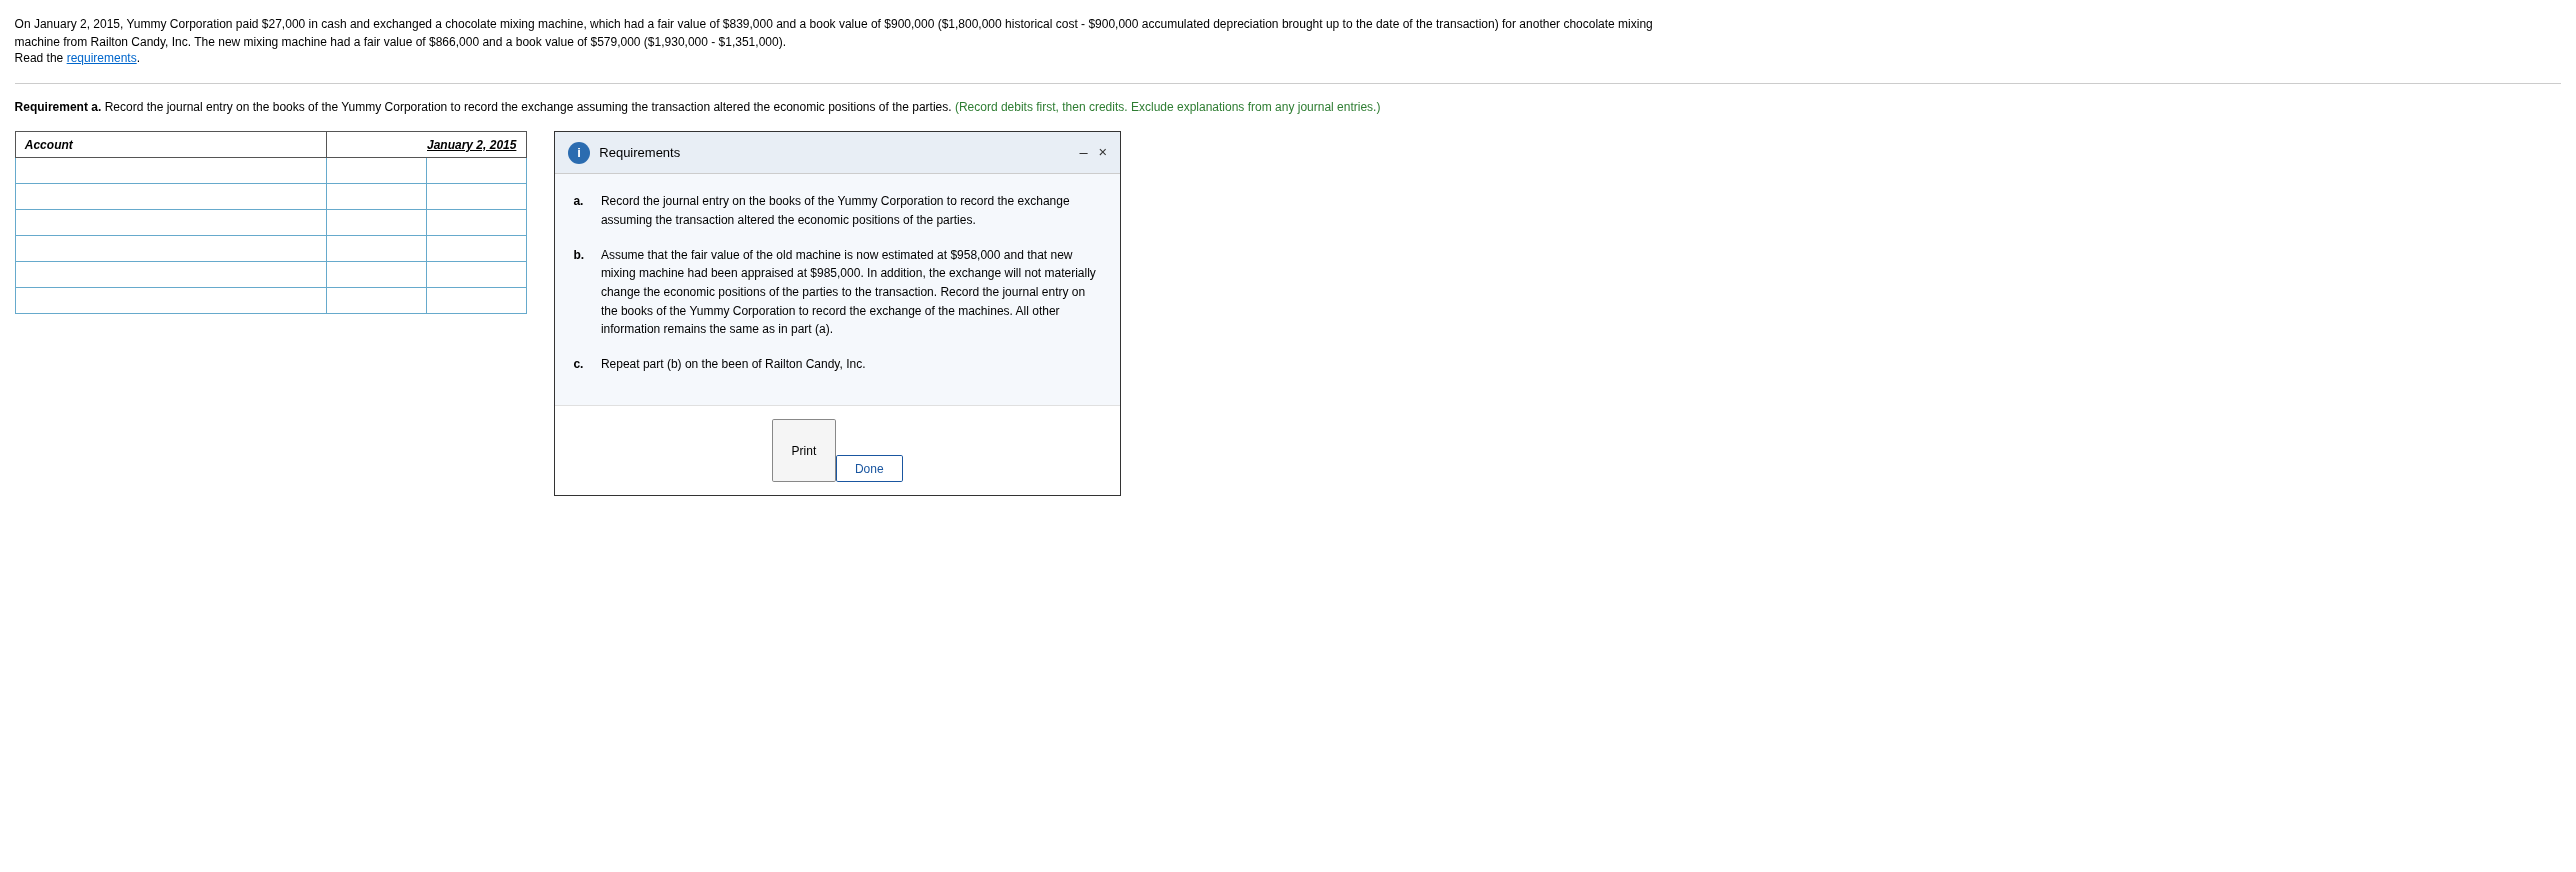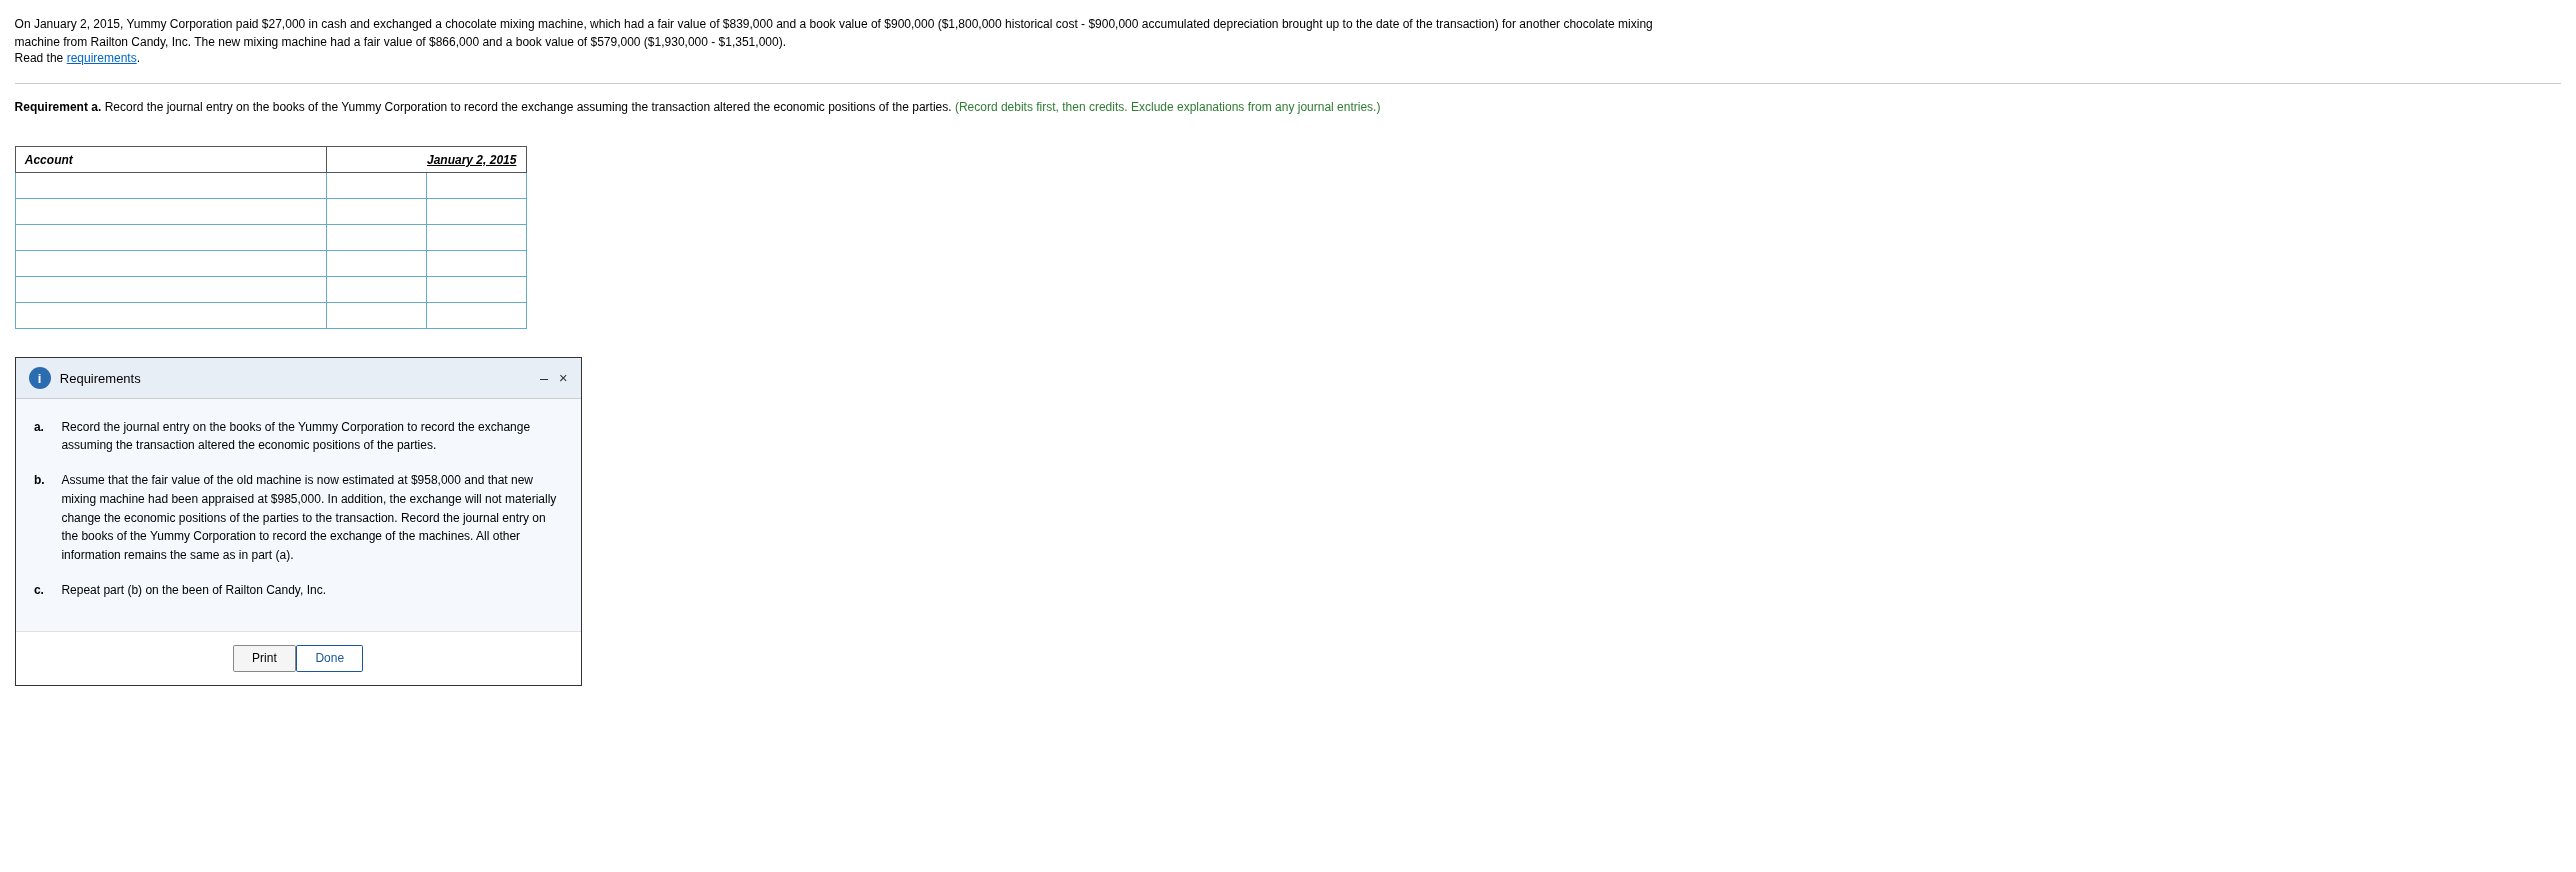--- a/index.html
+++ b/index.html
@@ -29,33 +29,33 @@
       color: #0066cc;
       text-decoration: underline;
     }
     .divider {
       border: none;
       border-top: 0.9px solid #ccc;
       margin-bottom: 14.6px;
     }
     .requirement-label {
       font-size: 12px;
-      margin-bottom: 30px;
+      margin-bottom: 15px;
       max-width: 1647px;
       line-height: 1.5;
     }
     .requirement-label strong {
       font-weight: bold;
     }
     .green-text {
       color: #2e7d32;
     }
     .main-content {
       display: flex;
-      flex-direction: column;
+      flex-direction: row;
       align-items: flex-start;
       gap: 27.5px;
     }
     
     .journal-table {
       border-collapse: collapse;
       width: 512px;
       border: 1.8px solid #333;
     }
     .journal-table th {
@@ -180,20 +180,21 @@
     }
     .btn-done {
       padding: 5.5px 18.3px;
       border: 1.8px solid #1a56a0;
       background: #fff;
       color: #1a56a0;
       font-size: 12px;
       cursor: pointer;
       border-radius: 1.8px;
       font-weight: 500;
+      margin-top: 36px;
     }
   </style>
 </head>
 <body>
 
 <p class="intro-text">On January 2, 2015, Yummy Corporation paid $27,000 in cash and exchanged a chocolate mixing machine, which had a fair value of $839,000 and a book value of $900,000 ($1,800,000 historical cost - $900,000 accumulated depreciation brought up to the date of the transaction) for another chocolate mixing machine from Railton Candy, Inc. The new mixing machine had a fair value of $866,000 and a book value of $579,000 ($1,930,000 - $1,351,000).</p>
 
 <p class="read-req">
   <span>Read the</span>
   <a href="#">requirements</a>.

